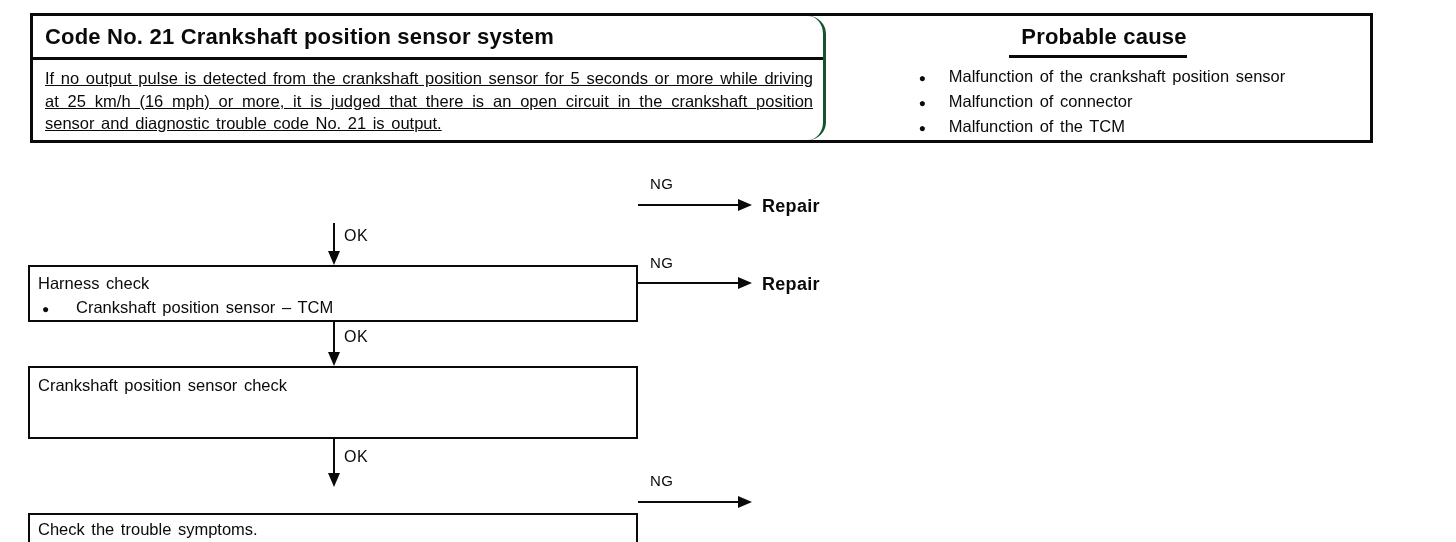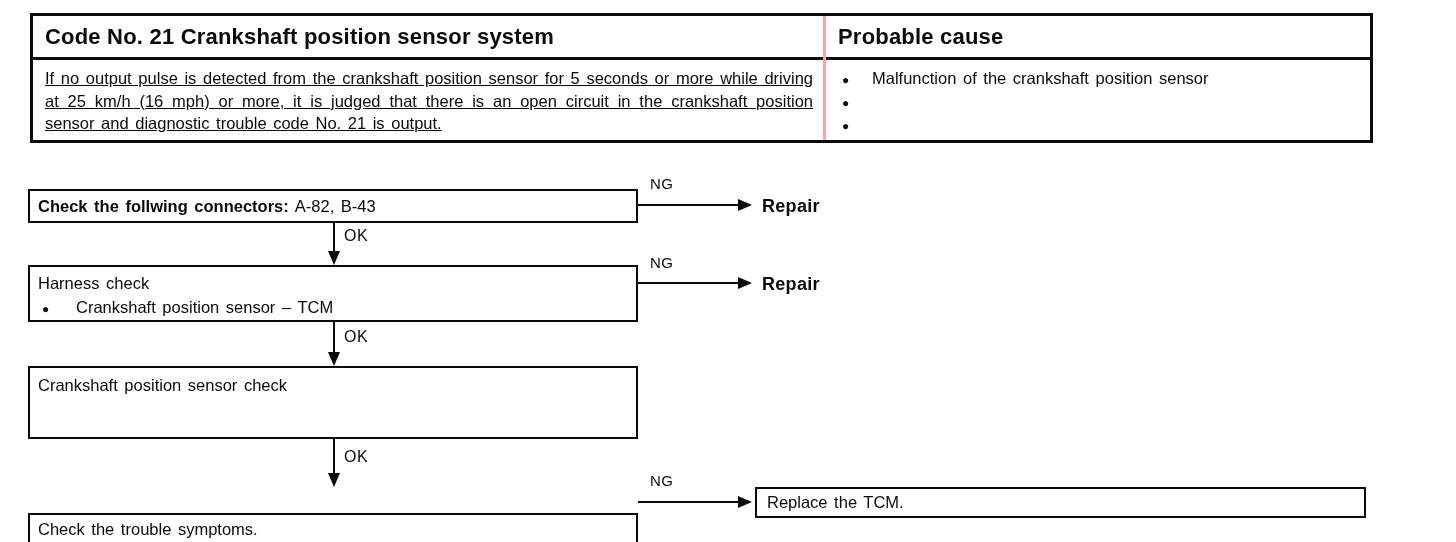--- a/index.html
+++ b/index.html
@@ -22,22 +22,22 @@
     position: absolute;
     left: 30px;
     top: 13px;
     width: 1343px;
     height: 130px;
     border: 3px solid #0a0a0a;
     box-sizing: border-box;
     display: flex;
   }
   .dtc-col { display: flex; flex-direction: column; box-sizing: border-box; }
-  .dtc-col-left { width: 793px; border-right: 3px solid #fca5a5; }
-  .dtc-col-right { flex: 1; }
+  .dtc-col-left { width: 793px; border-right: 3px solid #14532d; border-radius: 18px; }
+  .dtc-col-right { flex: 1; align-items: center; }
   .dtc-header {
     height: 44px;
     box-sizing: border-box;
     border-bottom: 3px solid #0a0a0a;
     font-size: 22px;
     font-weight: bold;
     line-height: 41px;
     padding-left: 12px;
     letter-spacing: 0.2px;
     white-space: nowrap;
@@ -140,31 +140,30 @@
     </div>
     <div class="dtc-col dtc-col-right">
       <div class="dtc-header">Probable cause</div>
       <div class="cause-list">
         <div class="cause-item">
           <span class="cause-bullet">●</span>
           <span>Malfunction of the crankshaft position sensor</span>
         </div>
         <div class="cause-item">
           <span class="cause-bullet">●</span>
+          <span>Malfunction of connector</span>
         </div>
         <div class="cause-item">
           <span class="cause-bullet">●</span>
+          <span>Malfunction of the TCM</span>
         </div>
       </div>
     </div>
   </div>
 
-  <div class="flow-box fb-1">
-    <span class="bold-lead">Check the follwing connectors:</span><span>A-82, B-43</span>
-  </div>
 
   <span class="ng-label" style="left:650px; top:175px;">NG</span>
   <div class="hline" style="left:638px; top:204px; width:100px;"></div>
   <div class="h-head" style="left:738px; top:199px;"></div>
   <span class="repair-label" style="left:762px; top:196px;">Repair</span>
 
   <div class="vline" style="left:333px; top:223px; height:30px;"></div>
   <div class="v-head" style="left:328px; top:251px;"></div>
   <span class="ok-label" style="left:344px; top:227px;">OK</span>
 
@@ -194,17 +193,14 @@
   <span class="ok-label" style="left:344px; top:448px;">OK</span>
 
   <div class="flow-box fb-4">
     <span>Check the trouble symptoms.</span>
   </div>
 
   <span class="ng-label" style="left:650px; top:472px;">NG</span>
   <div class="hline" style="left:638px; top:501px; width:100px;"></div>
   <div class="h-head" style="left:738px; top:496px;"></div>
 
-  <div class="flow-box fb-replace">
-    <span>Replace the TCM.</span>
-  </div>
 
 </div>
 
 </body></html>

